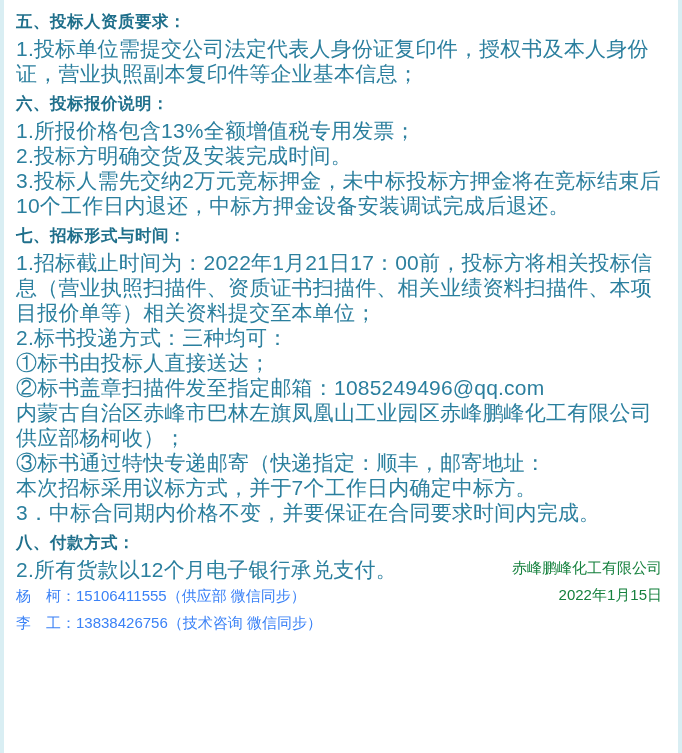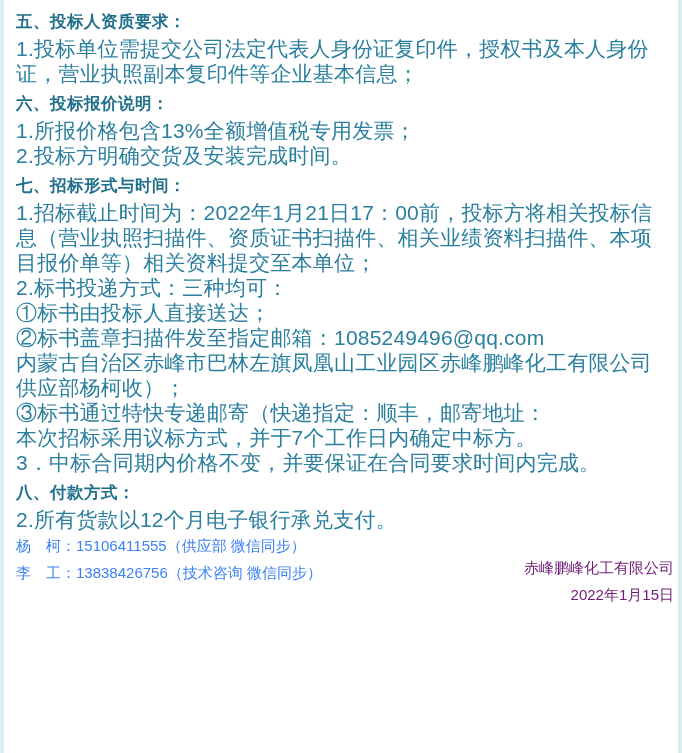--- a/index.html
+++ b/index.html
@@ -46,24 +46,24 @@
   }
   .para {
     font-size: 21px;
     line-height: 25px;
     color: #2b7f9e;
     margin: 0;
     letter-spacing: 0.2px;
   }
   .sig {
     position: absolute;
-    right: 8px;
+    right: 20px;
     bottom: 38px;
     font-size: 15px;
-    color: #701a75;
+    color: #15803d;
     text-align: right;
     line-height: 27px;
   }
   .contact-line {
     font-size: 15px;
     line-height: 27px;
     color: #3b82f6;
   }
 </style>
 </head>
@@ -75,20 +75,21 @@
 
   <div class="section">
     <div class="heading">五、投标人资质要求：</div>
     <p class="para">1.投标单位需提交公司法定代表人身份证复印件，授权书及本人身份证，营业执照副本复印件等企业基本信息；</p>
   </div>
 
   <div class="section">
     <div class="heading">六、投标报价说明：</div>
     <p class="para">1.所报价格包含13%全额增值税专用发票；</p>
     <p class="para">2.投标方明确交货及安装完成时间。</p>
+    <p class="para">3.投标人需先交纳2万元竞标押金，未中标投标方押金将在竞标结束后10个工作日内退还，中标方押金设备安装调试完成后退还。</p>
   </div>
 
   <div class="section">
     <div class="heading">七、招标形式与时间：</div>
     <p class="para">1.招标截止时间为：2022年1月21日17：00前，投标方将相关投标信息（营业执照扫描件、资质证书扫描件、相关业绩资料扫描件、本项目报价单等）相关资料提交至本单位；</p>
     <p class="para">2.标书投递方式：三种均可：</p>
     <p class="para">①标书由投标人直接送达；</p>
     <p class="para">②标书盖章扫描件发至指定邮箱：1085249496@qq.com</p>
     <p class="para">内蒙古自治区赤峰市巴林左旗凤凰山工业园区赤峰鹏峰化工有限公司供应部杨柯收）；</p>
     <p class="para">③标书通过特快专递邮寄（快递指定：顺丰，邮寄地址：</p>

